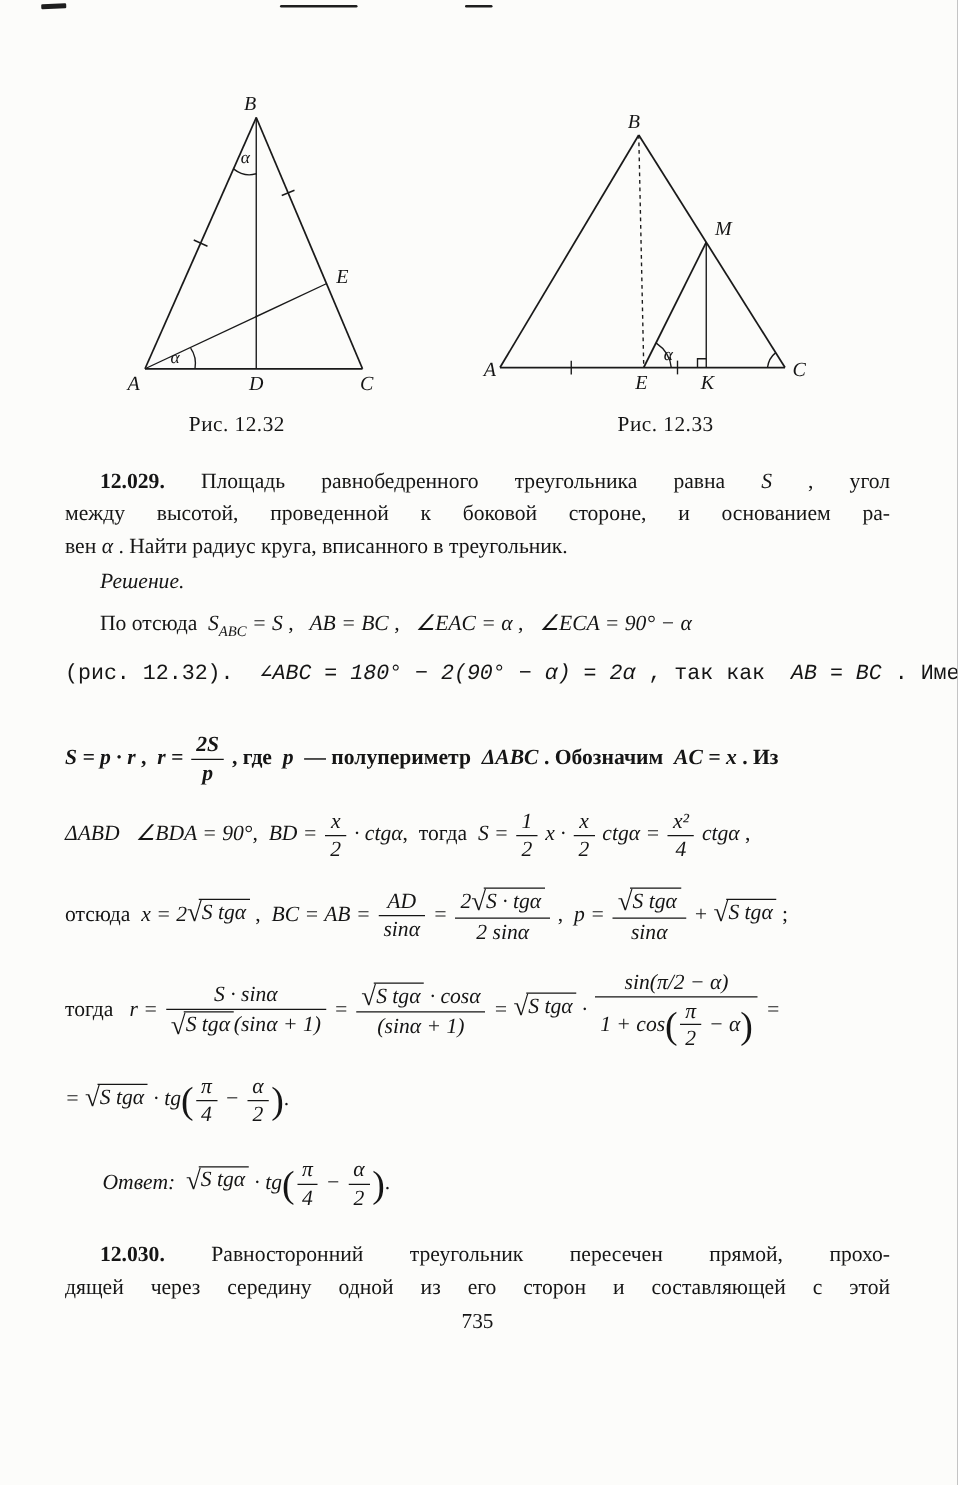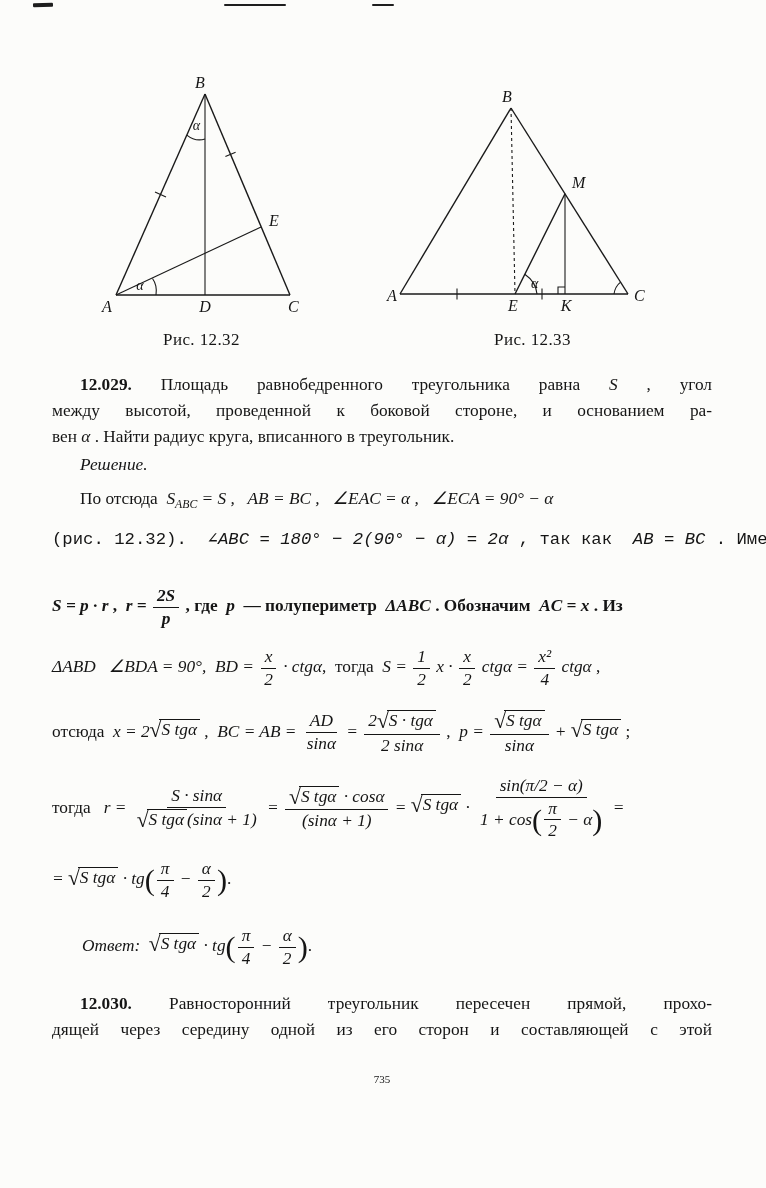--- a/index.html
+++ b/index.html
@@ -8,21 +8,21 @@
           font-family:"Liberation Serif", serif; color:#151515; overflow:hidden; }
   .artifact { position:absolute; background:#1e1e1e; border-radius:1px; }
   .a1 { left:33px; top:3px; width:20px; height:4px; transform:rotate(-2deg); }
   .a2 { left:224px; top:4px; width:62px; height:2px; }
   .a3 { left:372px; top:4px; width:22px; height:2px; }
 
   .fig-area { position:relative; height:372px; }
   .fig32-svg { position:absolute; left:88px; top:74px; }
   .fig33-svg { position:absolute; left:385px; top:88px; }
   .figcap { position:absolute; top:330px; font-size:17px; text-align:center; letter-spacing:0.4px; }
-  .cap32 { left:84px; width:235px; }
+  .cap32 { left:72px; width:235px; }
   .cap33 { left:400px; width:265px; }
 
   svg line, svg path { stroke:#1a1a1a; stroke-width:1.4; fill:none; }
   svg .thin { stroke-width:1.1; }
   svg text { font-family:"Liberation Serif", serif; font-style:italic; font-size:16px; fill:#151515; stroke:none; }
   svg text.small { font-size:14px; }
 
   .text-col { padding:0 54px 0 52px; }
   .para { font-size:17.3px; line-height:26px; }
   .stmt { }
@@ -38,23 +38,23 @@
   .mathline { font-size:17.3px; line-height:1.3; }
   .ml1 { margin-top:8px; padding-left:28px; line-height:26px; }
   .ml2 { margin-top:9px; line-height:26px;font-family:Liberation Mono, monospace; }
   .ml3 { margin-top:33px;font-weight:bold; }
   .ml4 { margin-top:18px; }
   .ml5 { margin-top:20px; }
   .ml6 { margin-top:20px; }
   .ml7 { margin-top:18px; }
   .ans { margin-top:24px; padding-left:30px; }
   .p030 { margin-top:22px; }
-  .pageno { margin-top:30px; text-align:center; font-size:11px; }
-
-  .frac { display:inline-flex; flex-direction:column; align-items:center; vertical-align:middle;
+  .pageno { margin-top:4px; text-align:center; font-size:17px; }
+
+  .frac { display:inline-flex; flex-direction:column; vertical-align:middle;
           margin:0 2px; line-height:1.15; }
   .frac .num { display:inline-flex; align-items:center; justify-content:center;
                border-bottom:1.2px solid #151515; padding:0 4px 1px; }
   .frac .den { display:inline-flex; align-items:center; justify-content:center; padding:1px 4px 0; }
   .sqrt { display:inline-flex; align-items:flex-start; line-height:1.2; }
   .rsym { font-style:normal; font-size:1.25em; line-height:1.05; margin-right:-2px; }
   .rbody { border-top:1.3px solid #151515; padding:0 3px 0 2px; }
   .bigp { font-style:normal; font-size:1.75em; line-height:0.8; vertical-align:middle; }
 </style>
 </head>

